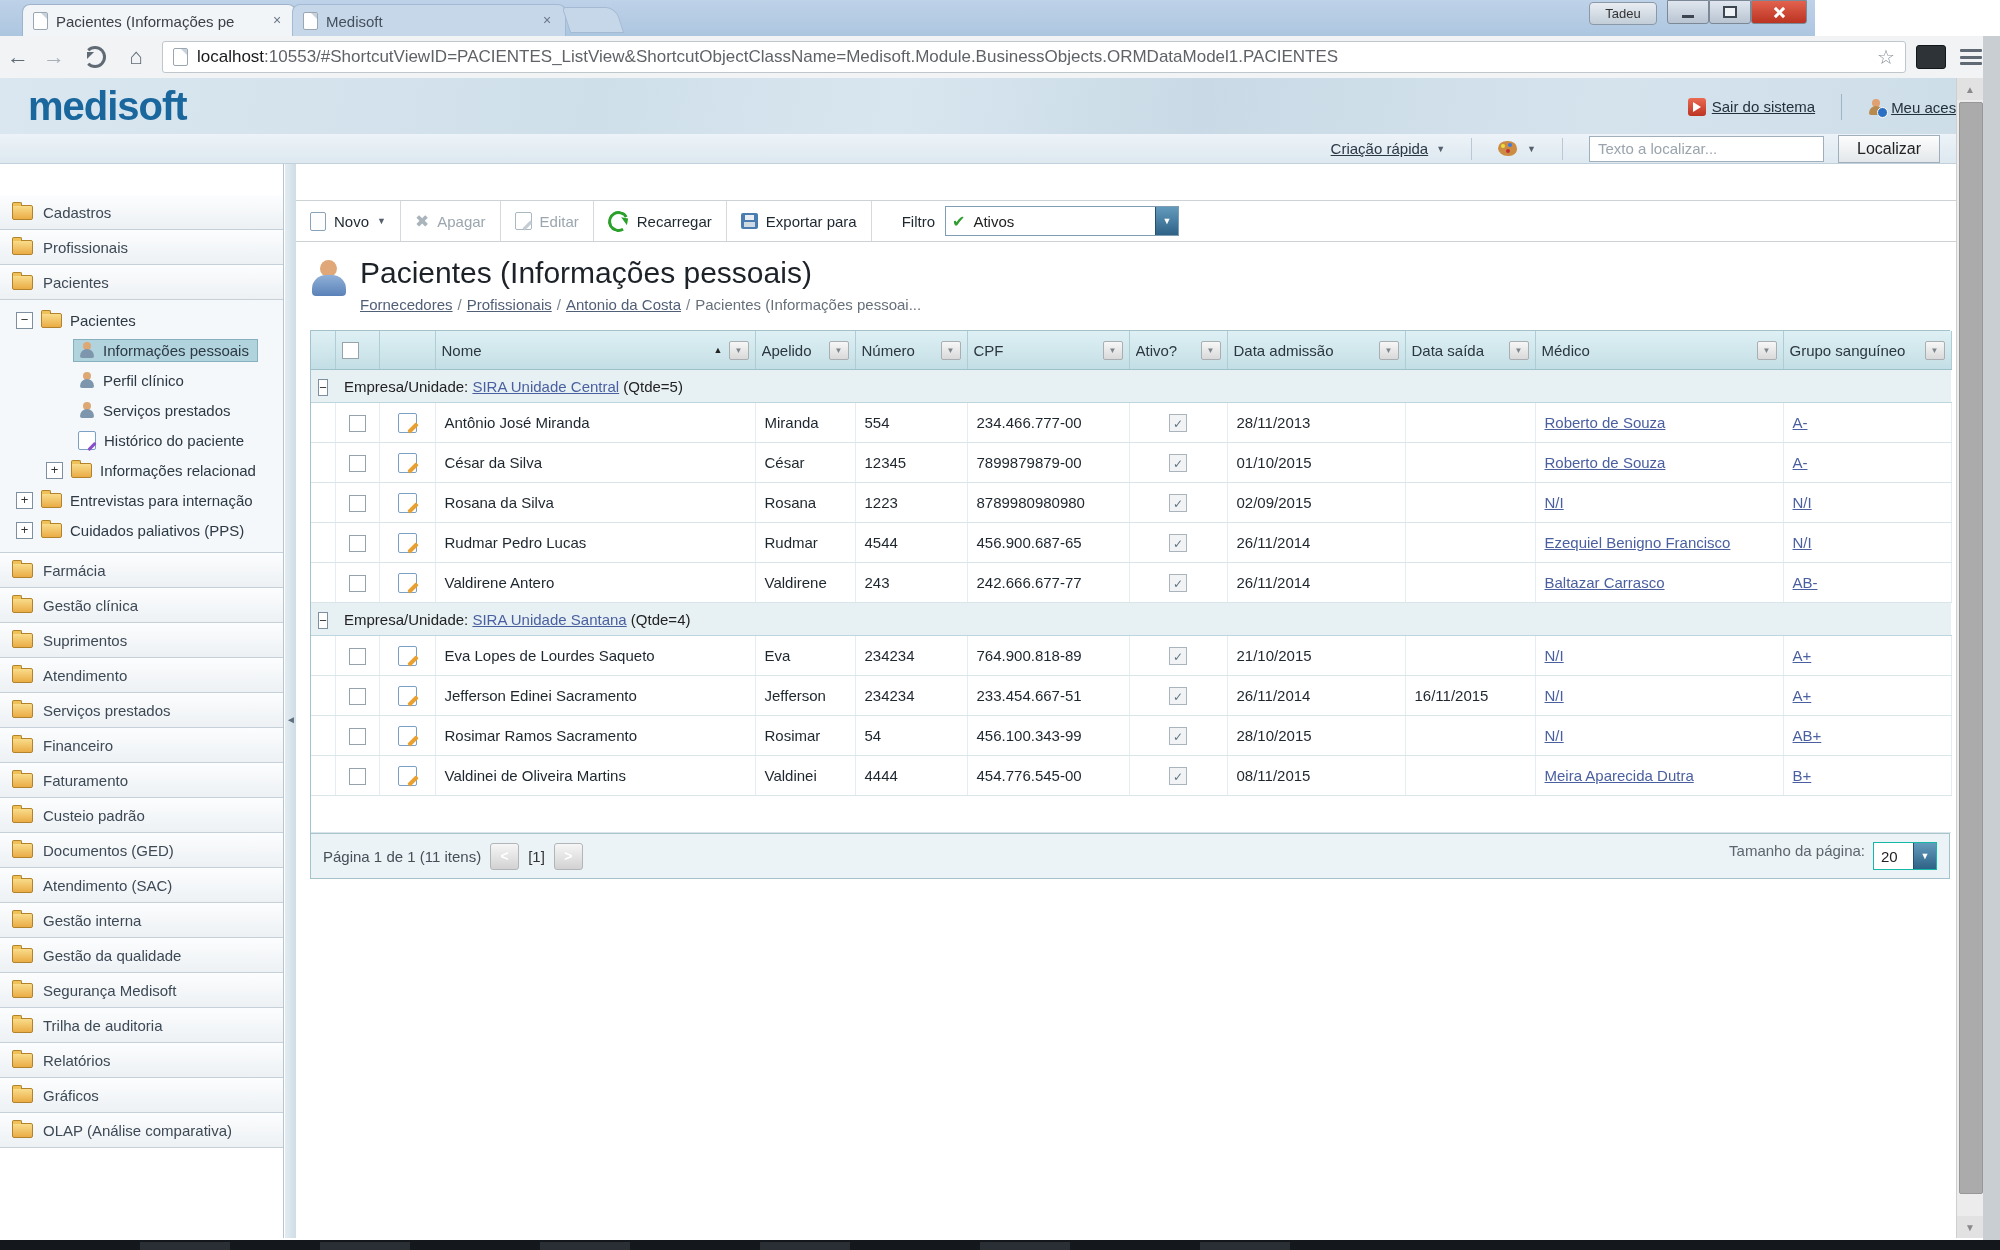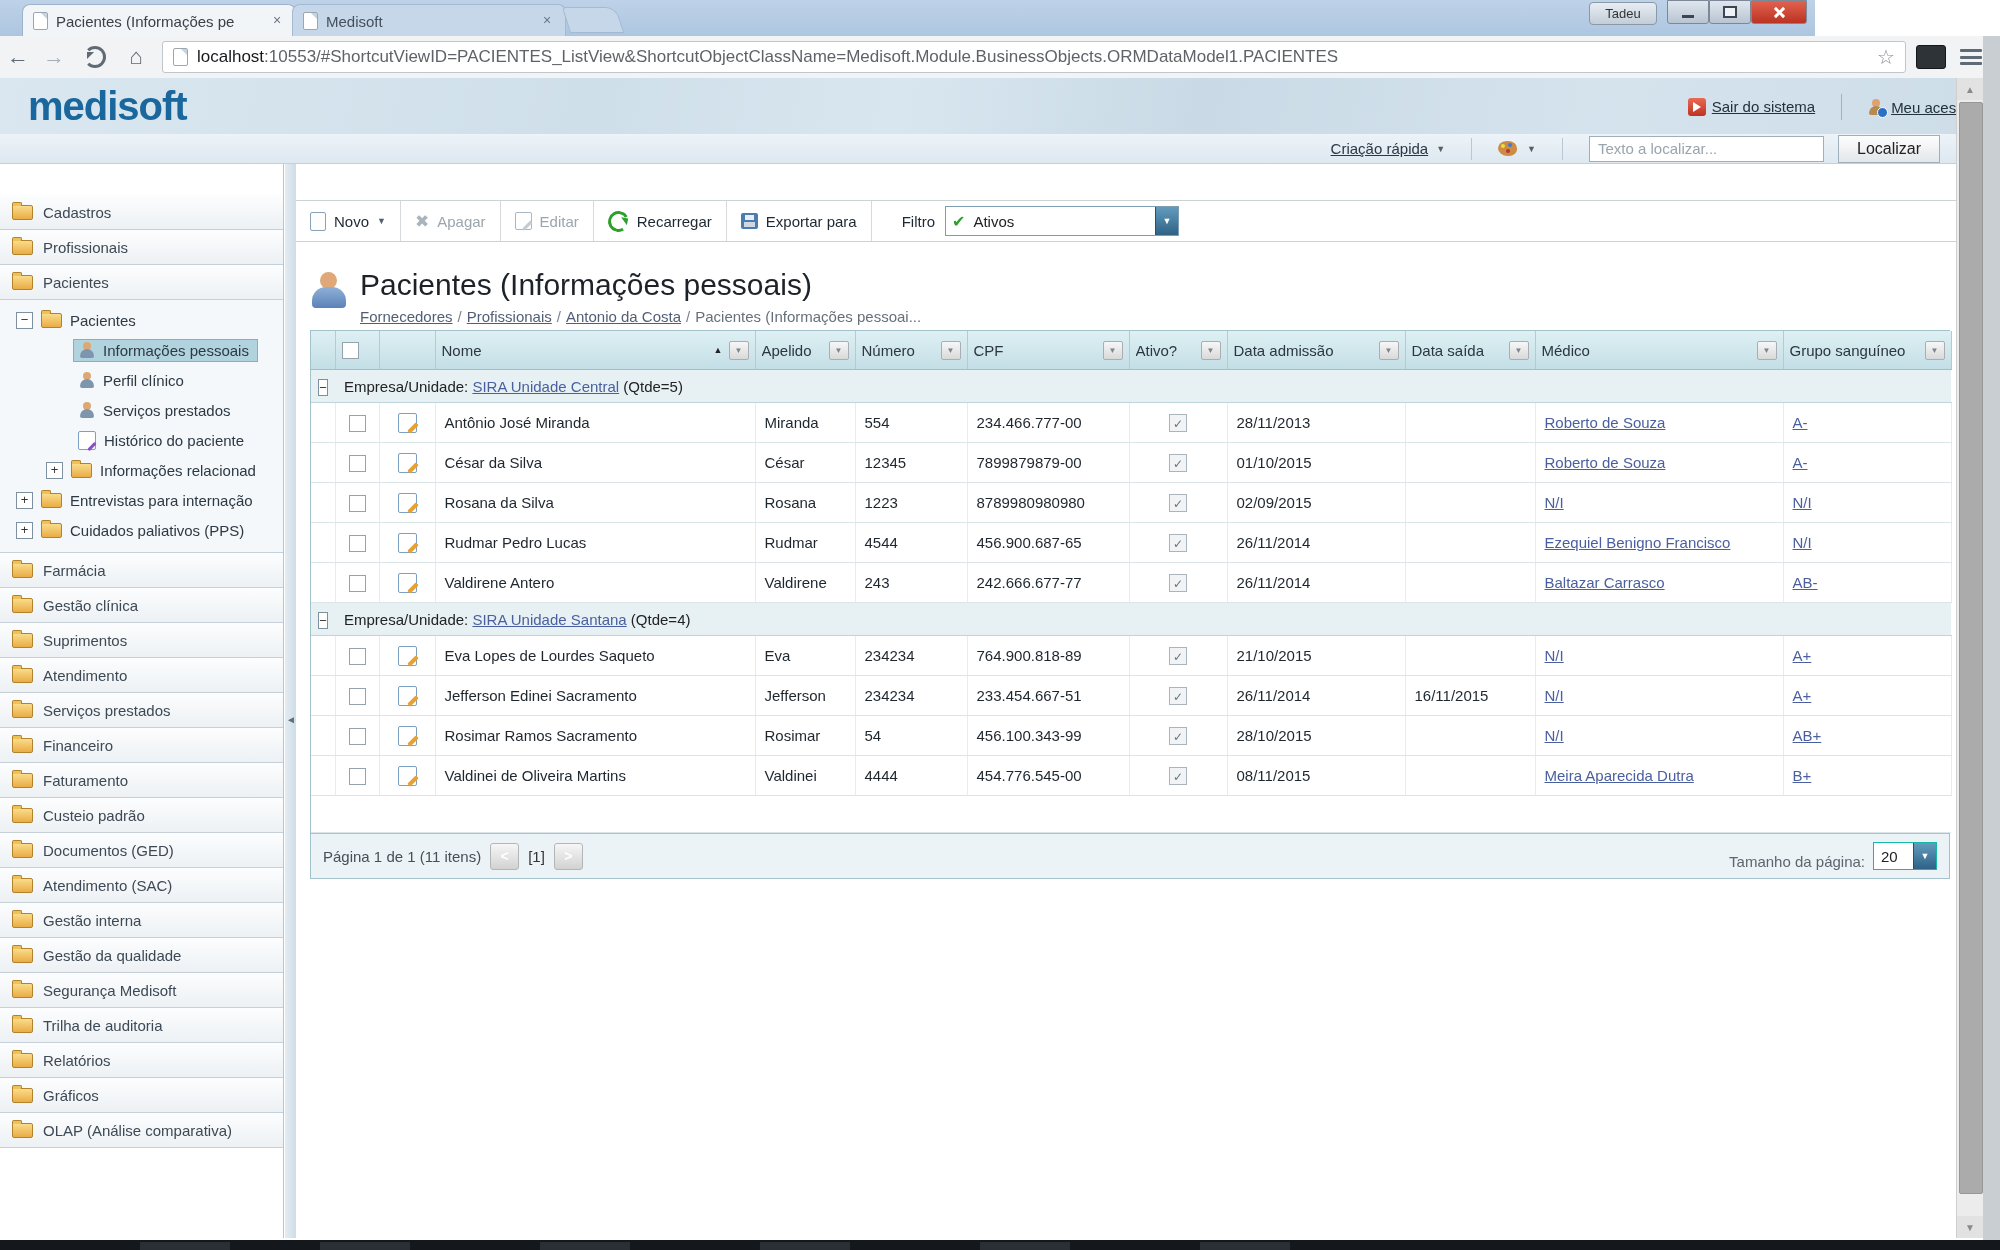--- a/index.html
+++ b/index.html
@@ -125,21 +125,21 @@
   .export-ic::before{content:"";position:absolute;left:4px;top:2px;width:9px;height:5px;background:#e9eef4;}
   .export-ic::after{content:"";position:absolute;left:3px;bottom:2px;width:11px;height:5px;background:#cfd9e4;}
   .filter-zone{display:flex;align-items:center;gap:10px;margin-left:30px;font-size:15px;color:#1e2830;}
   .filter-combo{width:232px;height:28px;border:1px solid #7e9cb2;background:#fff;display:flex;align-items:center;cursor:pointer;}
   .filter-combo .chk-green{color:#2f9e2f;font-size:16px;margin:0 8px 0 6px;}
   .filter-combo .fc-label{flex:1;font-size:15px;color:#222;}
   .combo-btn{width:23px;height:28px;background:linear-gradient(#639bbd,#2e6286);border-left:1px solid #24506e;
     display:flex;align-items:center;justify-content:center;box-sizing:border-box;}
   .combo-btn::before{content:"▼";font-size:9px;color:#fff;}
 
-  .title-row{position:absolute;left:14px;top:92px;display:flex;align-items:flex-start;gap:12px;margin-top:12px;}
+  .title-row{position:absolute;left:14px;top:92px;display:flex;align-items:flex-start;gap:12px;}
   .title-ic{width:38px;height:38px;position:relative;margin-top:4px;}
   .title-ic::before{content:"";position:absolute;left:10px;top:0;width:17px;height:17px;border-radius:50%;background:#e0a878;}
   .title-ic::after{content:"";position:absolute;left:2px;top:15px;width:34px;height:21px;border-radius:14px 14px 4px 4px;
     background:linear-gradient(#8fb0d8,#5b82b8);}
   .page-title{font-size:30px;color:#1c2228;}
   .breadcrumb{margin-top:6px;font-size:15px;color:#66707a;}
   .breadcrumb a{color:#515f76;text-decoration:underline;cursor:pointer;}
   .crumb-sep{color:#7a848d;margin:0 5px;}
 
   .grid{position:absolute;left:14px;top:166px;width:1640px;border:1px solid #a3c2cb;box-sizing:border-box;}
@@ -163,21 +163,21 @@
   .chk-cell{display:inline-block;width:16px;height:16px;background:#f1f3f4;border:1px solid #a9b4bc;
     text-align:center;line-height:15px;}
   .chk-cell::before{content:"✓";font-size:12px;color:#5c7383;}
   td a{color:#4a5f9f;text-decoration:underline;cursor:pointer;}
   tr.filler td{height:36px;border-right:none;}
   .pager{height:44px;background:#ecf3f6;border-top:1px solid #a8c4cc;display:flex;align-items:center;
     padding:0 12px;gap:9px;font-size:15px;color:#454f58;}
   .pg-btn{width:27px;height:25px;background:linear-gradient(#f6f6f6,#d2d2d2);border:1px solid #b3b6b9;border-radius:3px;
     color:#fff;font-weight:bold;font-size:14px;display:flex;align-items:center;justify-content:center;cursor:default;}
   .pg-cur{color:#333;}
-  .pager-right{margin-left:auto;display:flex;align-items:flex-end;gap:8px;color:#5c666e;}
+  .pager-right{margin-left:auto;display:flex;align-items:flex-start;gap:8px;color:#5c666e;}
   .size-combo{width:62px;height:26px;border:1px solid #14b8a6;background:#fff;display:flex;align-items:center;cursor:pointer;}
   .size-combo .sz{flex:1;padding-left:7px;font-size:15px;color:#222;}
   .size-combo .combo-btn{height:26px;}
 
   
   .vscroll{position:absolute;left:1956px;top:78px;width:26px;height:1160px;background:#ececec;border-left:1px solid #cfcfcf;}
   .sb-btn{position:absolute;left:0;width:26px;height:22px;background:#e2e2e2;color:#8a8a8a;font-size:10px;
     display:flex;align-items:center;justify-content:center;cursor:pointer;}
   .sb-btn.up{top:0;} .sb-btn.down{bottom:0;}
   .sb-thumb{position:absolute;left:2px;top:24px;width:22px;height:1090px;background:#ababab;border:1px solid #979797;border-radius:2px;}

